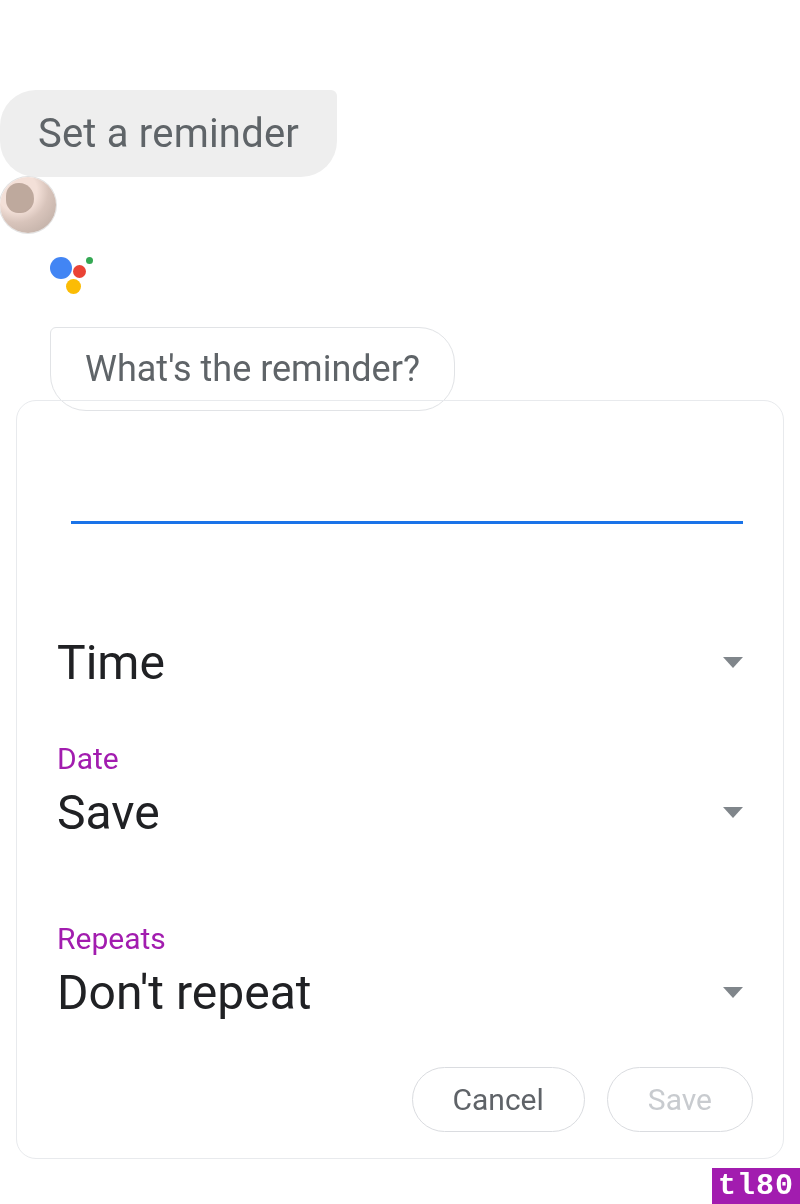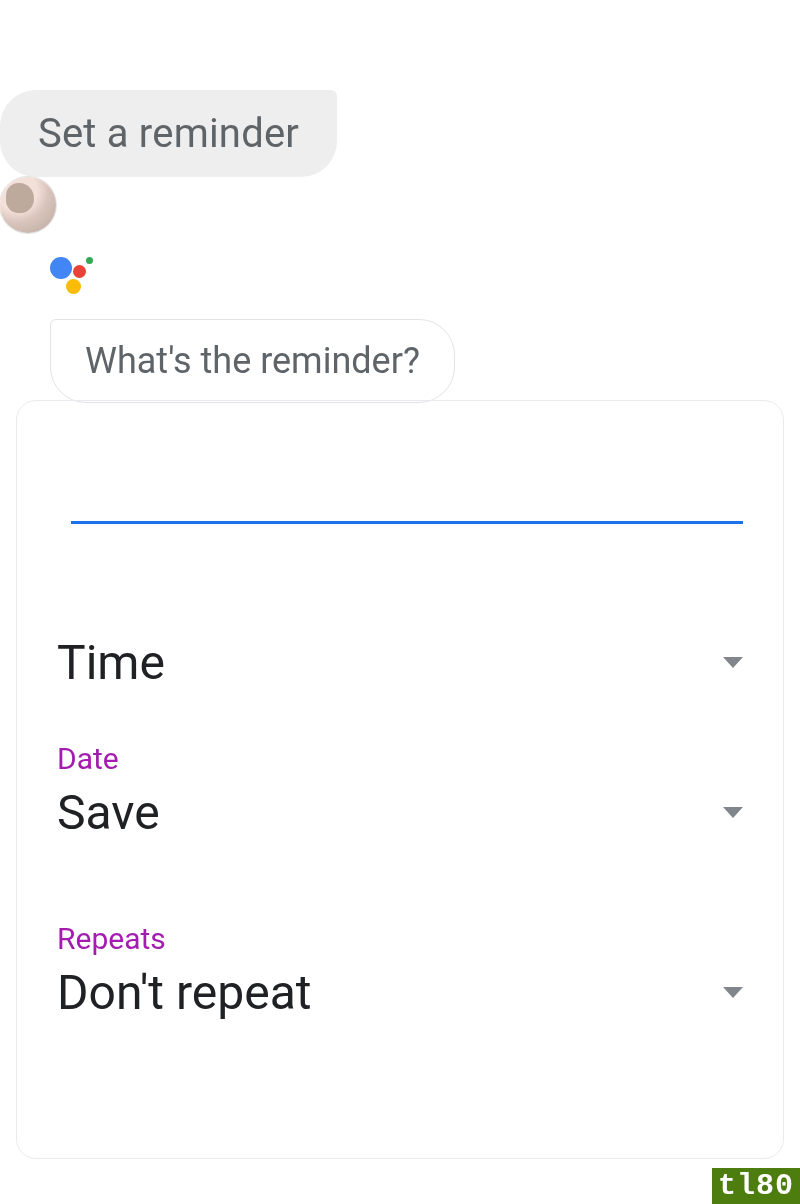--- a/index.html
+++ b/index.html
@@ -94,21 +94,21 @@
       left: 36px; top: 2px;
     }
     
     .assistant-bubble {
       display: inline-block;
       border: 1px solid #e1e3e6;
       border-radius: 36px;
       border-top-left-radius: 6px;
       padding: 20px 34px;
       margin-left: 50px;
-      margin-top: 24px;
+      margin-top: 32px;
     }
     .assistant-bubble span {
       font-size: 36px;
       color: #5f6468;
     }
     
     .card {
       position: absolute;
       left: 16px;
       right: 16px;
@@ -179,21 +179,21 @@
       background: #fff;
       cursor: pointer;
     }
     .btn-cancel { color: #5f6368; }
     .btn-save   { color: #c8cbcf; }
     
     .watermark {
       position: absolute;
       right: 0;
       bottom: 0;
-      background: #4d7c0f;
+      background: #a21caf;
       color: #fff;
       font-family: 'Courier New', monospace;
       font-weight: bold;
       font-size: 30px;
       padding: 1px 6px;
       letter-spacing: 1px;
       border-left: 4px solid #fff;
     }
   </style>
 </head>
@@ -247,20 +247,28 @@
   </div>
 
   <div class="group-repeat">
     <div class="selector-sublabel">Repeats</div>
     <div class="selector">
       <span class="selector-value">Don't repeat</span>
       <span class="chevron"></span>
     </div>
   </div>
 
+  <div class="footer">
+    <button class="pill-btn btn-cancel">
+      <span>Cancel</span>
+    </button>
+    <button class="pill-btn btn-save">
+      <span>Save</span>
+    </button>
+  </div>
 
 </div>
 
 
 <div class="watermark">tl80</div>
 
 
 
 
 </body></html>

